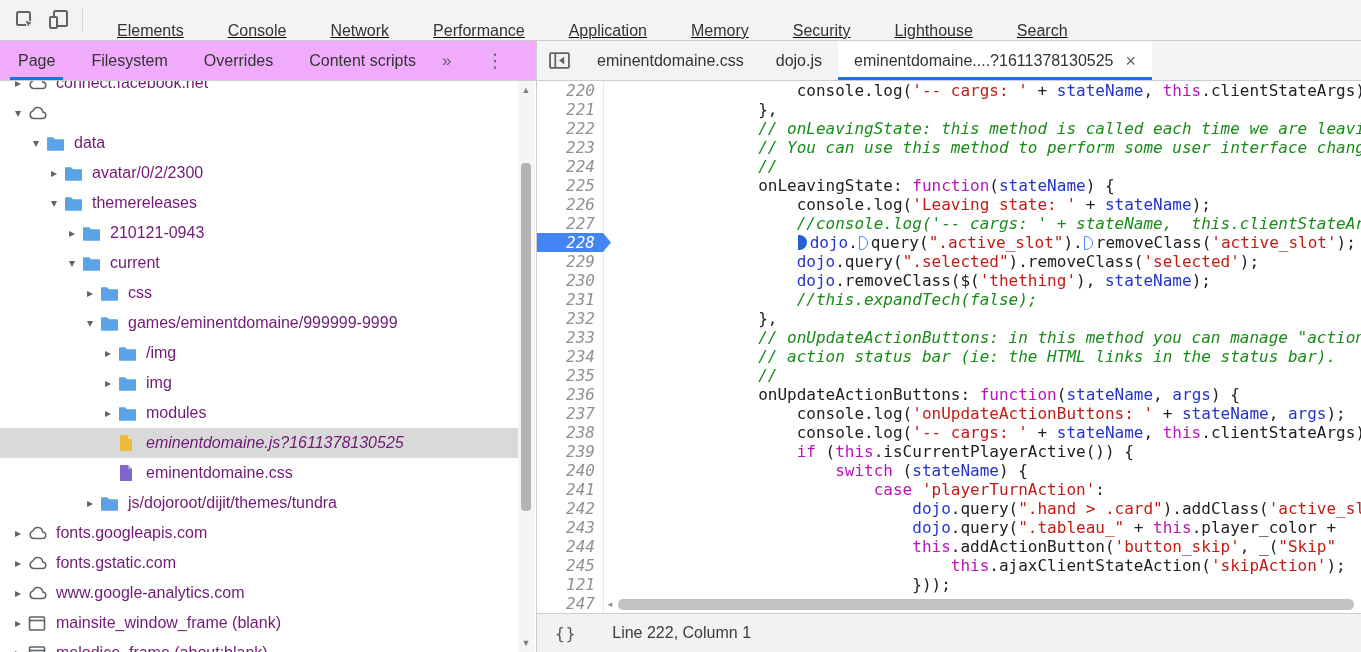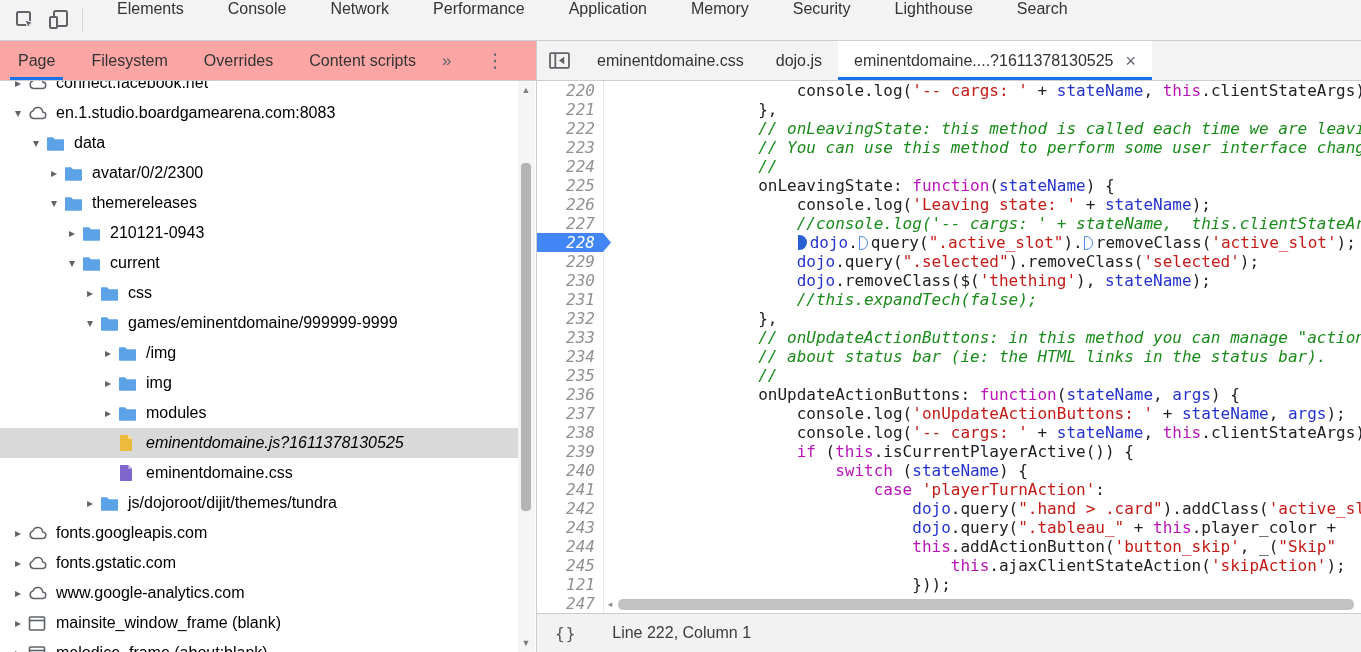--- a/index.html
+++ b/index.html
@@ -3,39 +3,39 @@
 <meta charset="utf-8">
 <style>
   html,body{margin:0;padding:0;}
   body{width:1361px;height:652px;position:relative;overflow:hidden;background:#fff;
        font-family:"Liberation Sans",sans-serif;-webkit-font-smoothing:antialiased;}
   
   #toolbar{position:absolute;top:0;left:0;right:0;height:40px;background:#f3f3f3;
            border-bottom:1px solid #cacdd1;display:flex;align-items:center;}
   .icon-btn{width:34px;height:34px;display:flex;align-items:center;justify-content:center;flex:none;}
   #toolbar .sep{width:1px;height:24px;background:#d5d5d5;margin:0 12px 0 6px;flex:none;}
-  #main-tabs{display:flex;height:40px;align-items:flex-start;}
+  #main-tabs{display:flex;height:40px;align-items:flex-end;text-decoration:underline;}
   .tab{padding:0 22px;display:flex;align-items:center;font-size:16px;color:#333;position:relative;cursor:default;}
   .tab.active::after{content:'';position:absolute;left:14px;right:14px;bottom:0;height:3px;background:#1a73e8;}
   
-  #left-header{position:absolute;top:41px;left:0;width:536px;height:39px;background:#fca5a5;
+  #left-header{position:absolute;top:41px;left:0;width:536px;height:39px;background:#f0abfc;
                border-bottom:1px solid #cacdd1;display:flex;align-items:stretch;}
   #sidebar-tabs{display:flex;align-items:stretch;}
   #sidebar-tabs .tab{padding:0 18px;font-size:16px;}
   #sidebar-tabs .tab.active::after{left:10px;right:10px;}
   .hdr-glyph{display:flex;align-items:center;color:#5f6368;font-size:17px;padding:0 8px;}
   #sidebar-menu{font-size:19px;margin-left:16px;padding:0 10px;}
   
   #tree{position:absolute;top:81px;left:0;width:536px;bottom:0;background:#fff;overflow:hidden;}
   #tree-inner{position:absolute;top:-13px;left:0;right:0;}
   .trow{display:flex;align-items:center;height:30px;white-space:nowrap;margin-right:18px;cursor:default;}
   .trow.selected{background:#d9d9d9;}
   .tarrow{width:16px;flex:none;font-size:12px;color:#5f6368;text-align:center;}
   .ticon{width:20px;height:18px;flex:none;margin:0 8px 0 2px;display:flex;align-items:center;}
-  .tlabel{font-size:16px;color:#000000;}
+  .tlabel{font-size:16px;color:#701a75;}
   
   .vtrack{position:absolute;right:1px;top:0;bottom:0;width:17px;background:#f5f5f5;}
   .vthumb{position:absolute;right:4px;width:10px;border-radius:4px;background:#b4b4b4;}
   .sarrow{position:absolute;right:4px;width:10px;text-align:center;font-size:9px;color:#7f7f7f;line-height:12px;}
   
   #divider{position:absolute;top:40px;left:536px;width:1px;bottom:0;background:#cacdd1;}
   
   #editor-header{position:absolute;top:41px;left:537px;right:0;height:39px;background:#f3f3f3;
                  border-bottom:1px solid #cacdd1;display:flex;align-items:stretch;}
   #nav-toggle{width:44px;display:flex;align-items:center;justify-content:center;flex:none;}
@@ -123,21 +123,20 @@
         </span>
         <span class="tlabel">connect.facebook.net</span>
       </div>
       <div class="trow" style="padding-left: 10px;">
         <span class="tarrow">▾</span>
         <span class="ticon">
           <svg width="20" height="18" viewBox="0 0 20 18">
             <path d="M5.4 14.5h8.8a3.3 3.3 0 0 0 .5-6.6A5 5 0 0 0 5 6.9a3.9 3.9 0 0 0 .4 7.6z" fill="none" stroke="#5f6368" stroke-width="1.5"></path>
           </svg>
         </span>
-        <span class="tlabel">en.1.studio.boardgamearena.com:8083</span>
       </div>
       <div class="trow" style="padding-left: 28px;">
         <span class="tarrow">▾</span>
         <span class="ticon">
           <svg width="19" height="17" viewBox="0 0 19 17">
             <path d="M1 3.2c0-.6.4-1 1-1h5.1l1.8 2h8.1c.6 0 1 .4 1 1v9.6c0 .6-.4 1-1 1H2c-.6 0-1-.4-1-1z" fill="#5ba3e6"></path>
           </svg>
         </span>
         <span class="tlabel">data</span>
       </div>
@@ -414,21 +413,21 @@
       <div class="crow">
         <div class="gcell">
           <span class="lnum">233</span>
         </div>
         <div class="ccell">                <span class="tk-c">// onUpdateActionButtons: in this method you can manage "action buttons" that are displayed in the</span></div>
       </div>
       <div class="crow">
         <div class="gcell">
           <span class="lnum">234</span>
         </div>
-        <div class="ccell">                <span class="tk-c">// about status bar (ie: the HTML links in the status bar).</span></div>
+        <div class="ccell">                <span class="tk-c">// action status bar (ie: the HTML links in the status bar).</span></div>
       </div>
       <div class="crow">
         <div class="gcell">
           <span class="lnum">235</span>
         </div>
         <div class="ccell">                <span class="tk-c">//</span></div>
       </div>
       <div class="crow">
         <div class="gcell">
           <span class="lnum">236</span>

